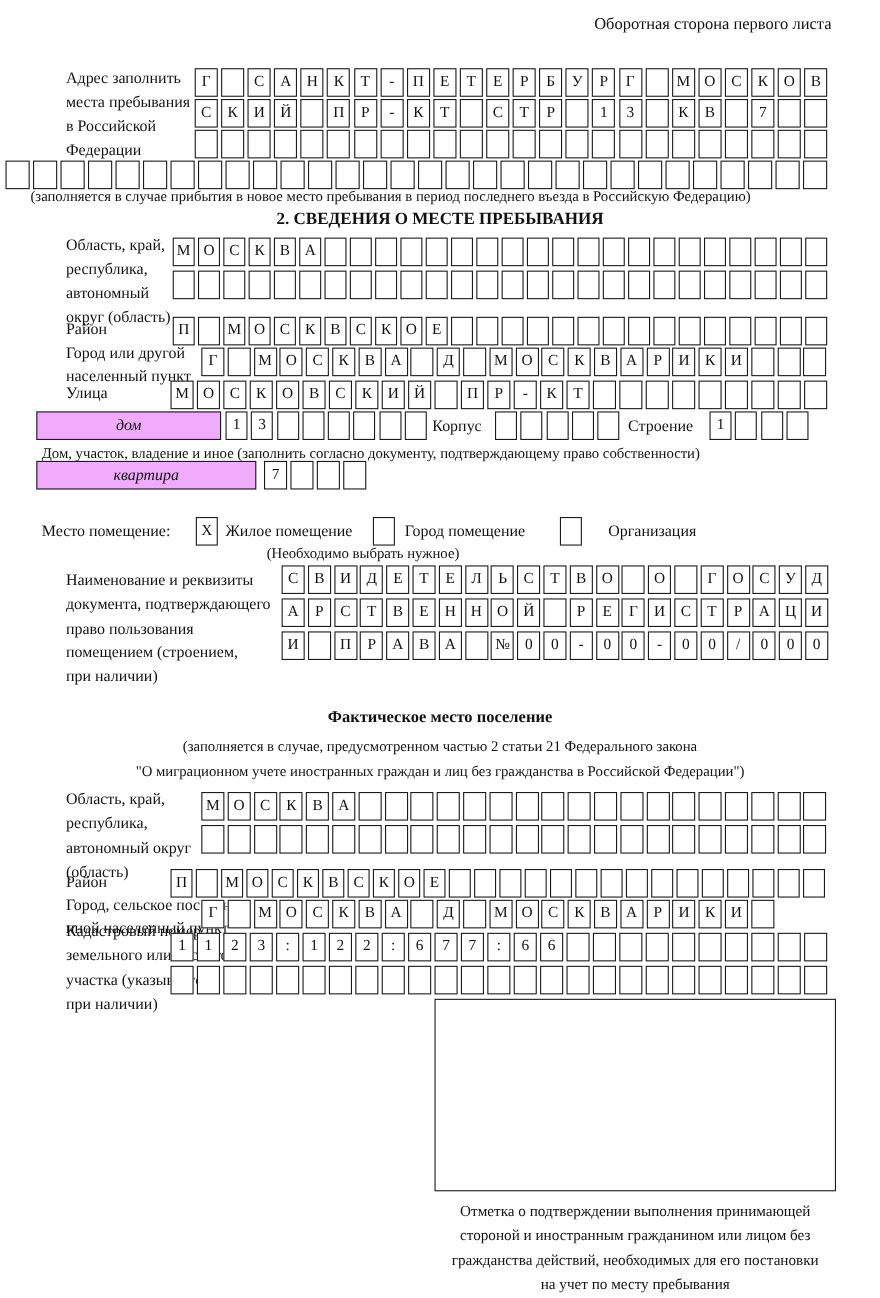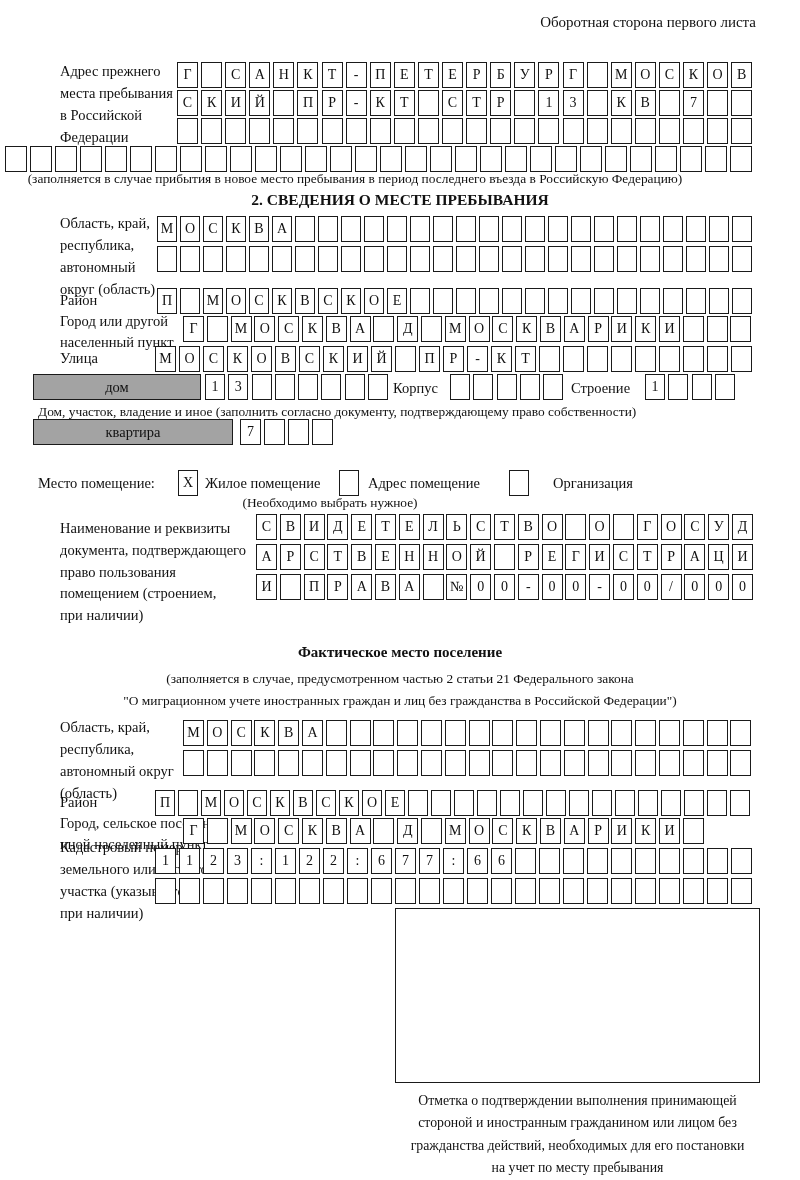--- a/index.html
+++ b/index.html
@@ -15,33 +15,33 @@
   .center{text-align:center;}
   .right{text-align:right;}
   .title{font-weight:bold;font-size:15.5px;}
   .note{font-size:15px;}
   .boxrow{position:absolute;display:flex;column-gap:var(--g,3px);}
   .cell{flex:0 0 var(--w,20px);width:var(--w,20px);height:var(--h,26px);
         border:1.6px solid #1a1a1a;box-sizing:border-box;
         display:flex;align-items:center;justify-content:center;
         font-size:14px;line-height:1;background:#fff;}
   .widebox{position:absolute;border:1.6px solid #1a1a1a;box-sizing:border-box;
-        display:flex;align-items:center;justify-content:center;font-size:14.5px;background:#a3a3a3;}
+        display:flex;align-items:center;justify-content:center;font-size:14.5px;background:#f0abfc;font-style:italic;}
   .stamp-rect{position:absolute;border:1.7px solid #1a1a1a;box-sizing:border-box;background:#fff;}
   .stampcap{font-size:13.8px;line-height:22.3px;}
 </style>
 </head>
 <body>
 
 <div class="page">
 
   <div class="abs note right" style="left:400px;top:14px;width:356px">Оборотная сторона первого листа</div>
 
   <div class="abs label" style="left:60px;top:60px;width:120px">
-      <div>Адрес прежнего</div>
+      <div>Адрес заполнить</div>
       <div>места пребывания</div>
       <div>в Российской</div>
       <div>Федерации</div>
     </div>
   <div class="boxrow" style="left:177px;top:62px;--w:21px;--g:3.1px">
       <span class="cell">Г</span>
       <span class="cell"></span>
       <span class="cell">С</span>
       <span class="cell">А</span>
       <span class="cell">Н</span>
@@ -343,21 +343,21 @@
     </div>
 
   <div class="abs label nowrap" style="left:38px;top:472px">Место помещение:</div>
   <div class="boxrow" style="left:178px;top:470px;--w:20px;--g:3px">
       <span class="cell">X</span>
     </div>
   <div class="abs label nowrap" style="left:205px;top:472px">Жилое помещение</div>
   <div class="boxrow" style="left:339px;top:470px;--w:20px;--g:3px">
       <span class="cell"></span>
     </div>
-  <div class="abs label nowrap" style="left:368px;top:472px">Адрес помещение</div>
+  <div class="abs label nowrap" style="left:368px;top:472px">Город помещение</div>
   <div class="boxrow" style="left:509px;top:470px;--w:20px;--g:3px">
       <span class="cell"></span>
     </div>
   <div class="abs label nowrap" style="left:553px;top:472px">Организация</div>
   <div class="abs caption center" style="left:130px;top:495px;width:400px">(Необходимо выбрать нужное)</div>
 
   <div class="abs doclabel" style="left:60px;top:518px;width:200px">
       <div>Наименование и реквизиты</div>
       <div>документа, подтверждающего</div>
       <div>право пользования</div>

